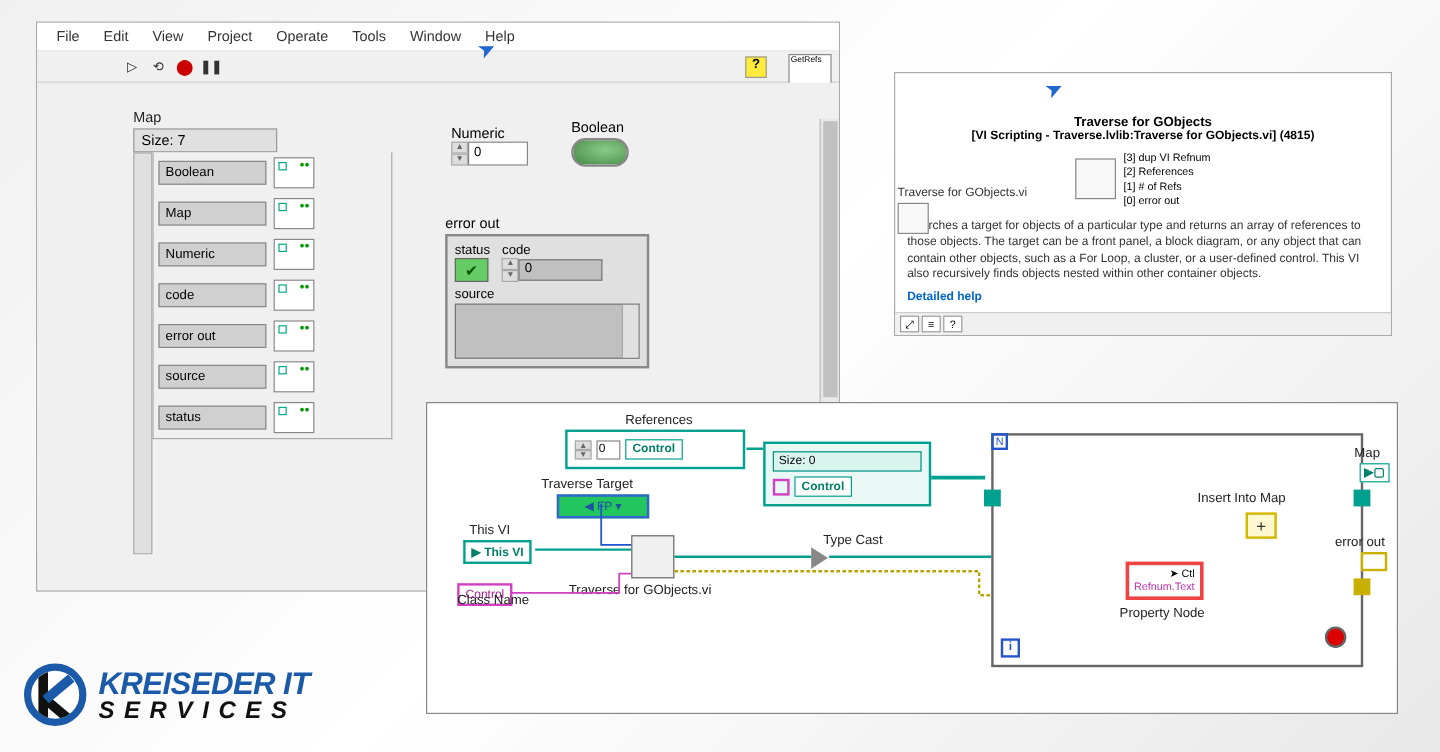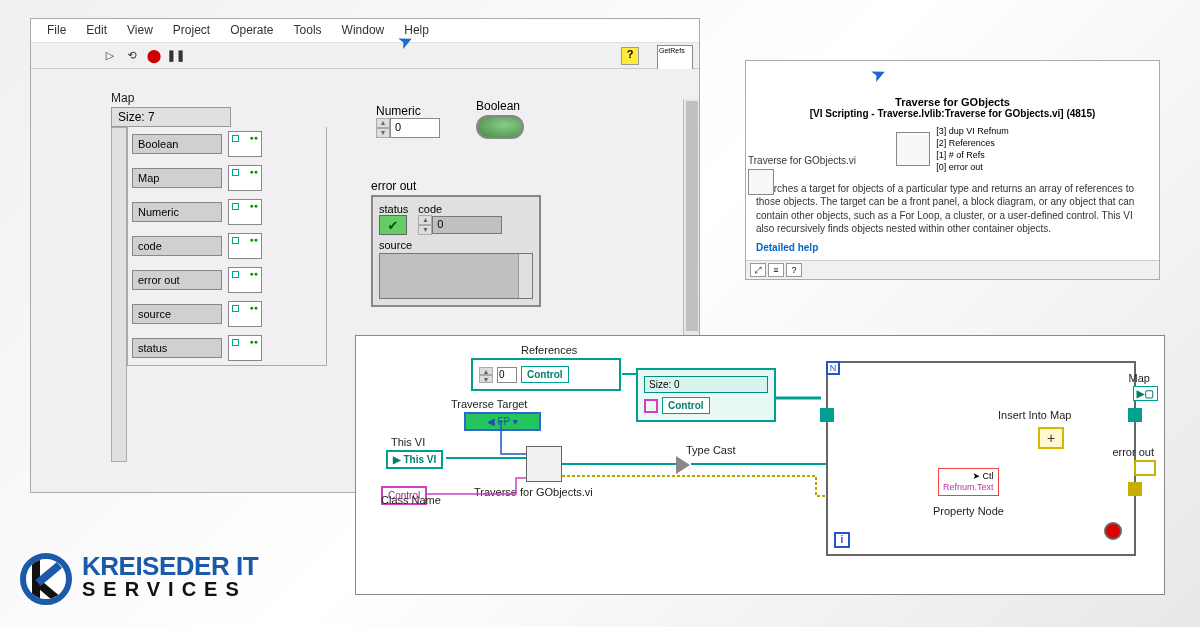--- a/index.html
+++ b/index.html
@@ -424,21 +424,21 @@
   border: 2px solid #666;
   background: #fff;
 }
 .bd-terminal {
   position: absolute;
   width: 14px; height: 14px;
   background: #00a090;
 }
 .bd-prop-node {
   position: absolute;
-  border: 1px solid #ef4444;
+  border: 3px solid #ef4444;
   background: #fff;
   font-size: 9px; padding: 2px 4px;
   line-height: 1.2;
 }
 .bd-insert {
   position: absolute;
   width: 26px; height: 22px;
   border: 2px solid #d4b800;
   background: #fff8d0;
   text-align: center;
@@ -461,22 +461,23 @@
   font-size: 10px;
   text-align: center;
   font-weight: bold;
 }
 
 
 .logo {
   position: absolute;
   left: 20px; bottom: 22px;
   display: flex;
-  align-items: flex-start;
+  align-items: center;
   gap: 10px;
+  font-style: italic;
 }
 .logo-k {
   width: 52px; height: 52px;
   border: 6px solid #1a5aa8;
   border-radius: 50%;
   position: relative;
   overflow: hidden;
   background:#fff;
 }
 .logo-k::before {

